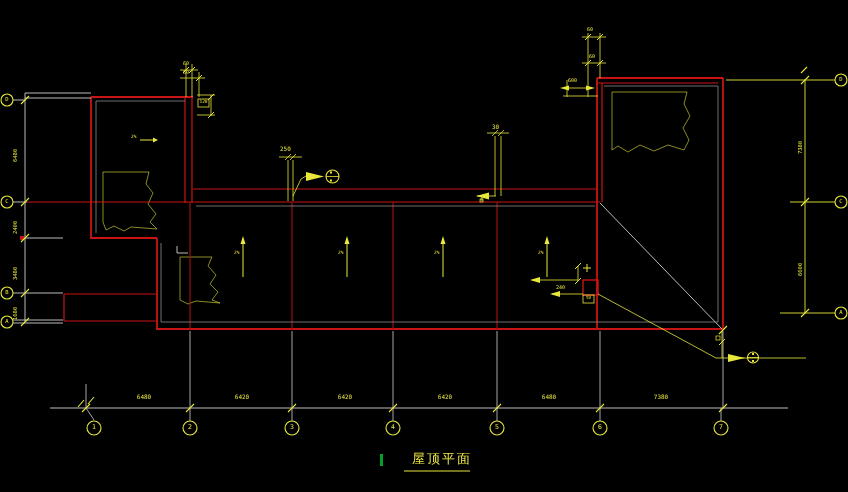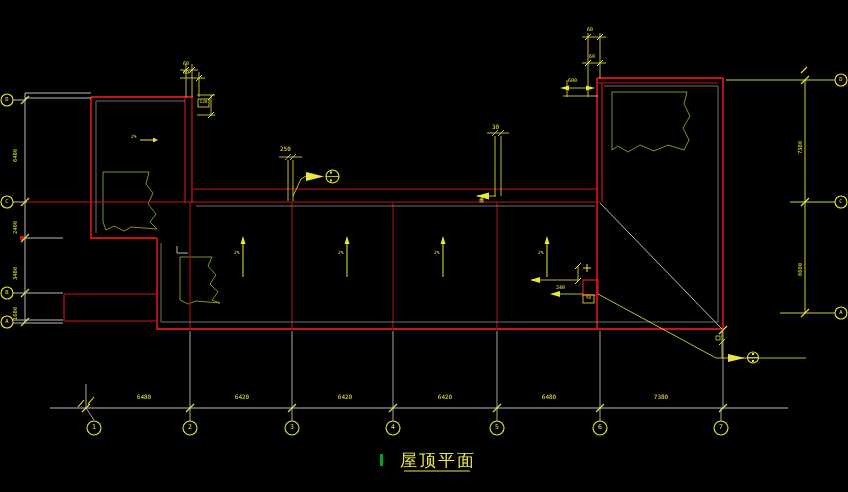--- a/index.html
+++ b/index.html
@@ -185,15 +185,15 @@
 <span class="t" style="left:568px;top:78px;font-size:5px;">600</span>
 <span class="t" style="left:556px;top:285px;font-size:5px;">240</span>
 <span class="t ctr" style="left:584px;top:296px;width:9px;font-size:4.5px;">YD</span>
 <span class="t" style="left:480px;top:197px;font-size:5px;">4</span>
 <span class="t" style="left:234px;top:251px;font-size:4.5px;">2%</span>
 <span class="t" style="left:338px;top:251px;font-size:4.5px;">2%</span>
 <span class="t" style="left:434px;top:251px;font-size:4.5px;">2%</span>
 <span class="t" style="left:538px;top:251px;font-size:4.5px;">2%</span>
 <span class="t" style="left:131px;top:135px;font-size:4.5px;">2%</span>
 
-<span class="t title" style="left:400px;top:452px;font-size:17px;letter-spacing:2px;text-align:right;">屋顶平面</span>
+<span class="t title" style="left:412px;top:452px;font-size:13px;letter-spacing:2px;text-align:right;">屋顶平面</span>
 
 </div>
 
 </body></html>

